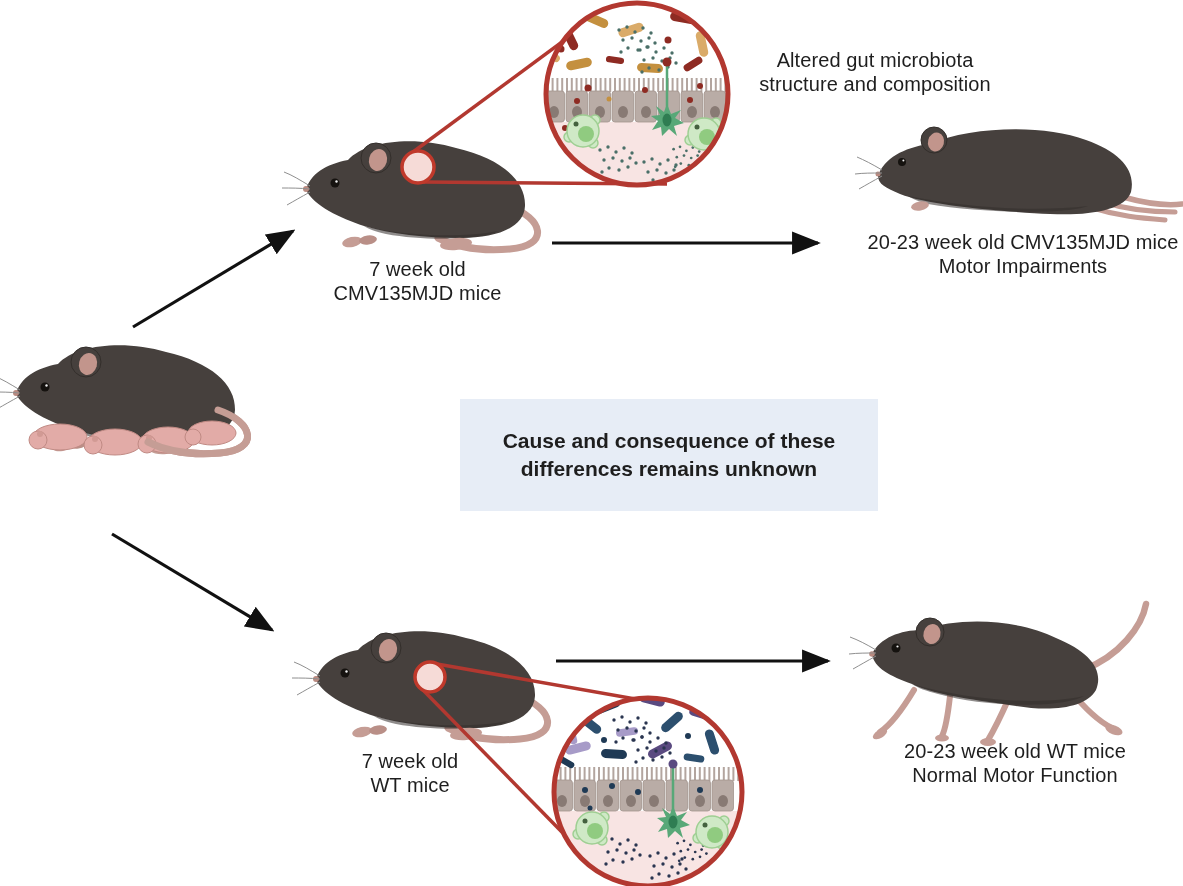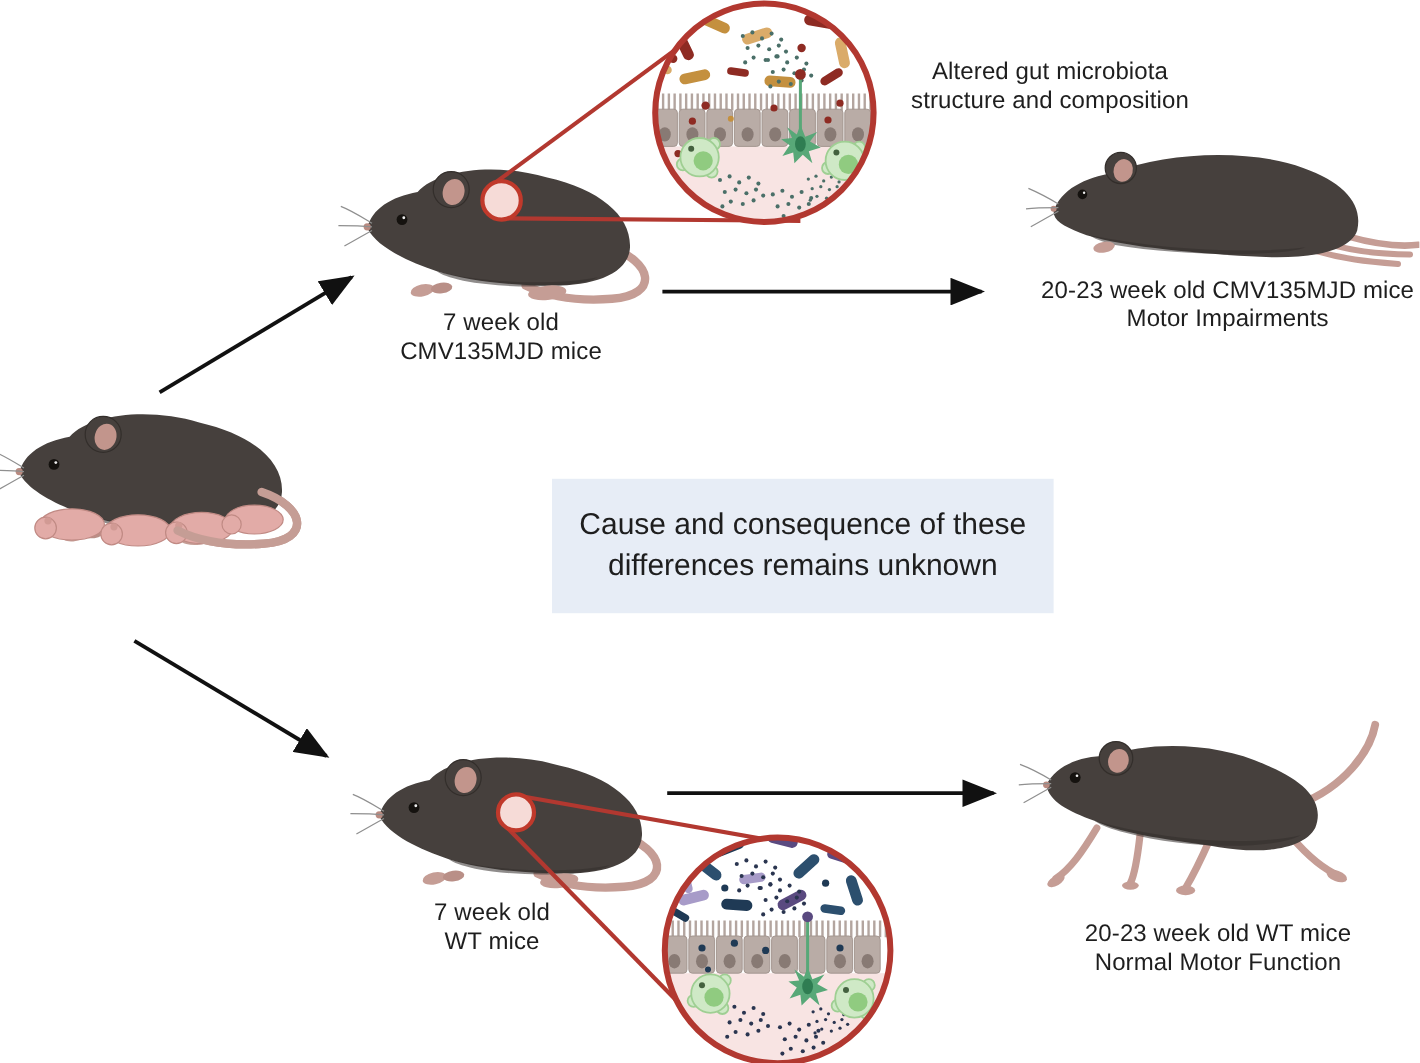--- a/index.html
+++ b/index.html
@@ -3,21 +3,21 @@
 <meta charset="utf-8">
 <style>
   html,body{margin:0;padding:0;background:#ffffff;}
   body{width:1183px;height:886px;overflow:hidden;font-family:"Liberation Sans",sans-serif;}
   .stage{position:relative;width:1183px;height:886px;background:var(--figure-bg,#ffffff);}
   .stage>svg{position:absolute;left:0;top:0;}
   .lbl{position:absolute;white-space:pre-line;text-align:center;font-size:20px;line-height:1.22;
        color:var(--text,#1e1e1e);letter-spacing:.1px;}
   .note-box{position:absolute;left:460px;top:399px;width:418px;height:112px;
             background:var(--note-box-bg,#e7edf6);display:flex;align-items:center;justify-content:center;}
-  .note-text{white-space:pre-line;text-align:center;font-size:25px;line-height:1.35;color:var(--text,#252525);}
+  .note-text{white-space:pre-line;text-align:center;font-size:21px;line-height:1.35;color:var(--text,#252525);font-weight:bold;}
   
   .ring{fill:none;stroke:var(--magnifier-ring,#b23830);stroke-width:5;}
   .conn{stroke:var(--magnifier-ring,#b23830);stroke-width:3.5;fill:none;}
   .spot{fill:#f6dbd7;stroke:#c0392b;stroke-width:3.5;}
   .mbody{fill:var(--mouse-body,#46403d);}
   .mshade{fill:#332e2b;opacity:.55;}
   .pink{fill:var(--mouse-pink,#c59d95);}
   .pinks{stroke:var(--mouse-pink,#c59d95);fill:none;stroke-linecap:round;}
   .pup{fill:var(--pup-pink,#e2aba7);stroke:#c08a84;stroke-width:1;}
   .arrow{stroke:var(--arrow,#111111);stroke-width:3.2;fill:none;}
@@ -327,21 +327,21 @@
 </svg>
 
 <div class="lbl" style="left:719px;top:8px;width:312px;margin-top:40px;">Altered gut microbiota
 structure and composition</div>
 <div class="lbl" style="left:305px;top:257px;width:225px;">7 week old
 CMV135MJD mice</div>
 <div class="lbl" style="left:853px;top:230px;width:340px;">20-23 week old CMV135MJD mice
 Motor Impairments</div>
 <div class="lbl" style="left:320px;top:749px;width:180px;">7 week old
 WT mice</div>
-<div class="lbl" style="left:850px;top:739px;width:330px;margin-top:27px;">20-23 week old WT mice
+<div class="lbl" style="left:850px;top:739px;width:330px;">20-23 week old WT mice
 Normal Motor Function</div>
 
 <div class="note-box">
   <div class="note-text">Cause and consequence of these
 differences remains unknown</div>
 </div>
 
 </div>
 
 </body></html>

